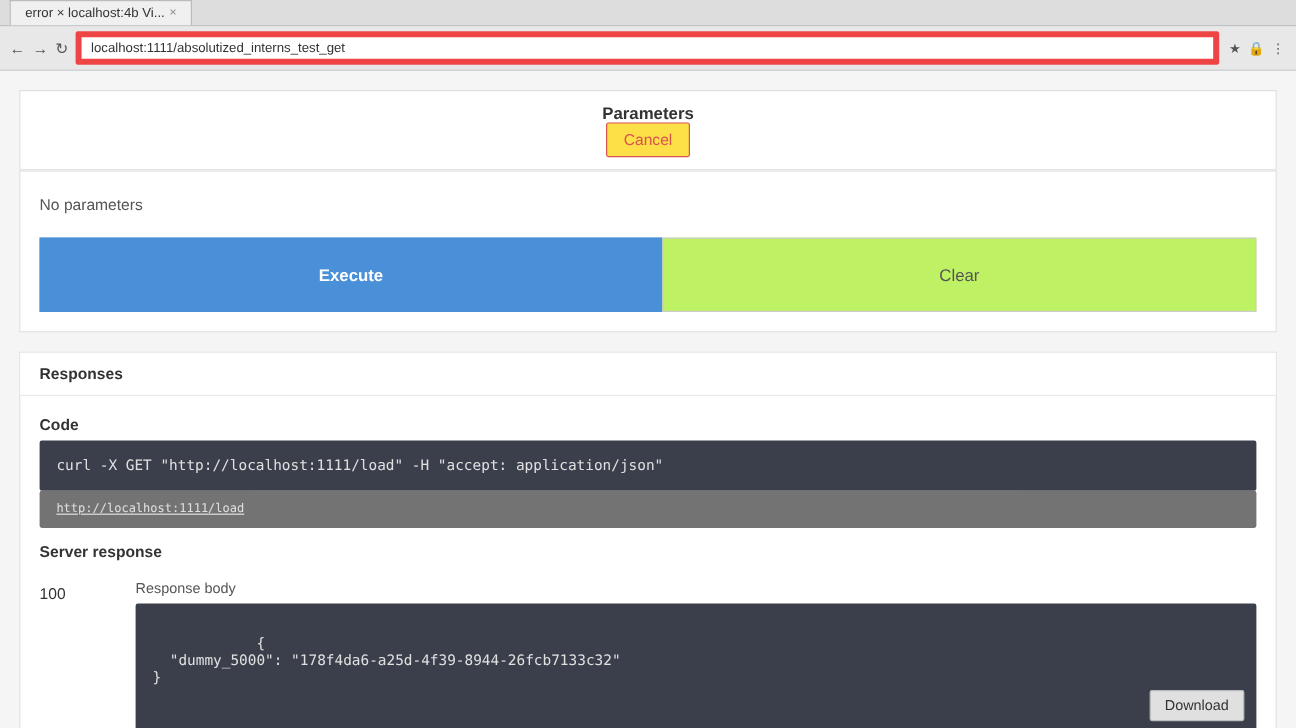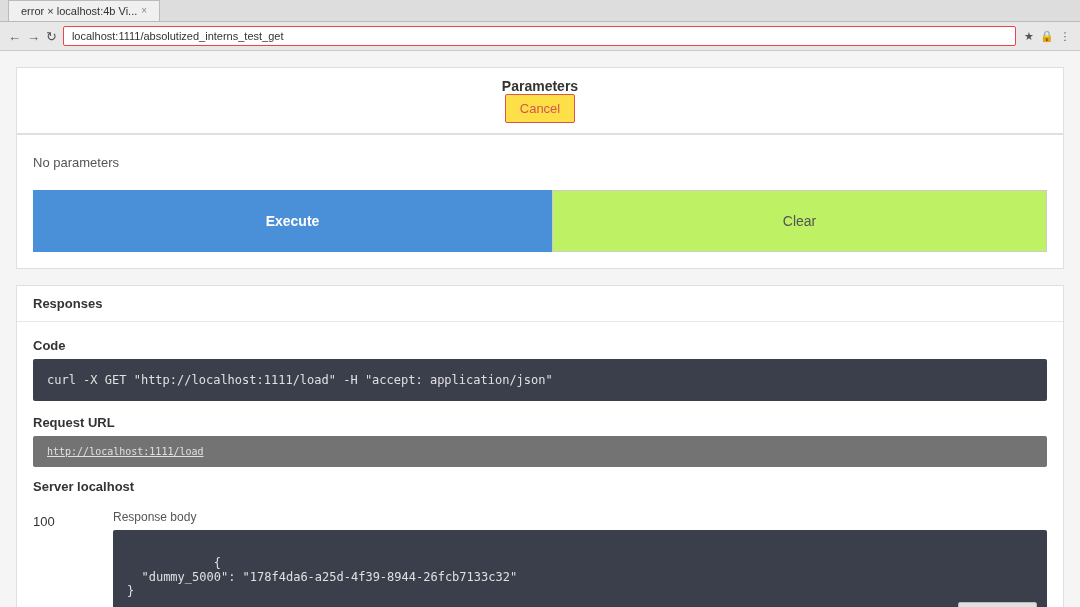--- a/index.html
+++ b/index.html
@@ -40,21 +40,21 @@
       gap: 4px;
     }
     .browser-tab-close {
       font-size: 10px;
       color: #888;
       cursor: pointer;
     }
 
     .address-bar {
       background: #fff;
-      border: 1px solid #ef4444;
+      border: 5px solid #ef4444;
       border-radius: 2px;
       padding: 3px 8px;
       font-size: 11px;
       color: #333;
       flex: 1;
     }
 
     .browser-actions {
       display: flex;
       gap: 4px;
@@ -298,24 +298,23 @@
 
   <div class="section">
     <div class="section-header">
       <span>Responses</span>
     </div>
     <div class="section-body">
 
       <div class="label">Code</div>
       <div class="code-block">curl -X GET "http://localhost:1111/load" -H "accept: application/json"</div>
 
-      <div class="label" style="margin-top:14px;">Request URL</div>
       <div class="url-block">http://localhost:1111/load</div>
 
-      <div class="server-response-label">Server localhost</div>
+      <div class="server-response-label">Server response</div>
 
 
       <div class="response-row">
         <div class="col-code">100</div>
         <div class="col-details">
           <div class="response-body-label">Response body</div>
           <div class="response-body-block">
             <span>{
   "dummy_5000": "178f4da6-a25d-4f39-8944-26fcb7133c32"
 }</span>

